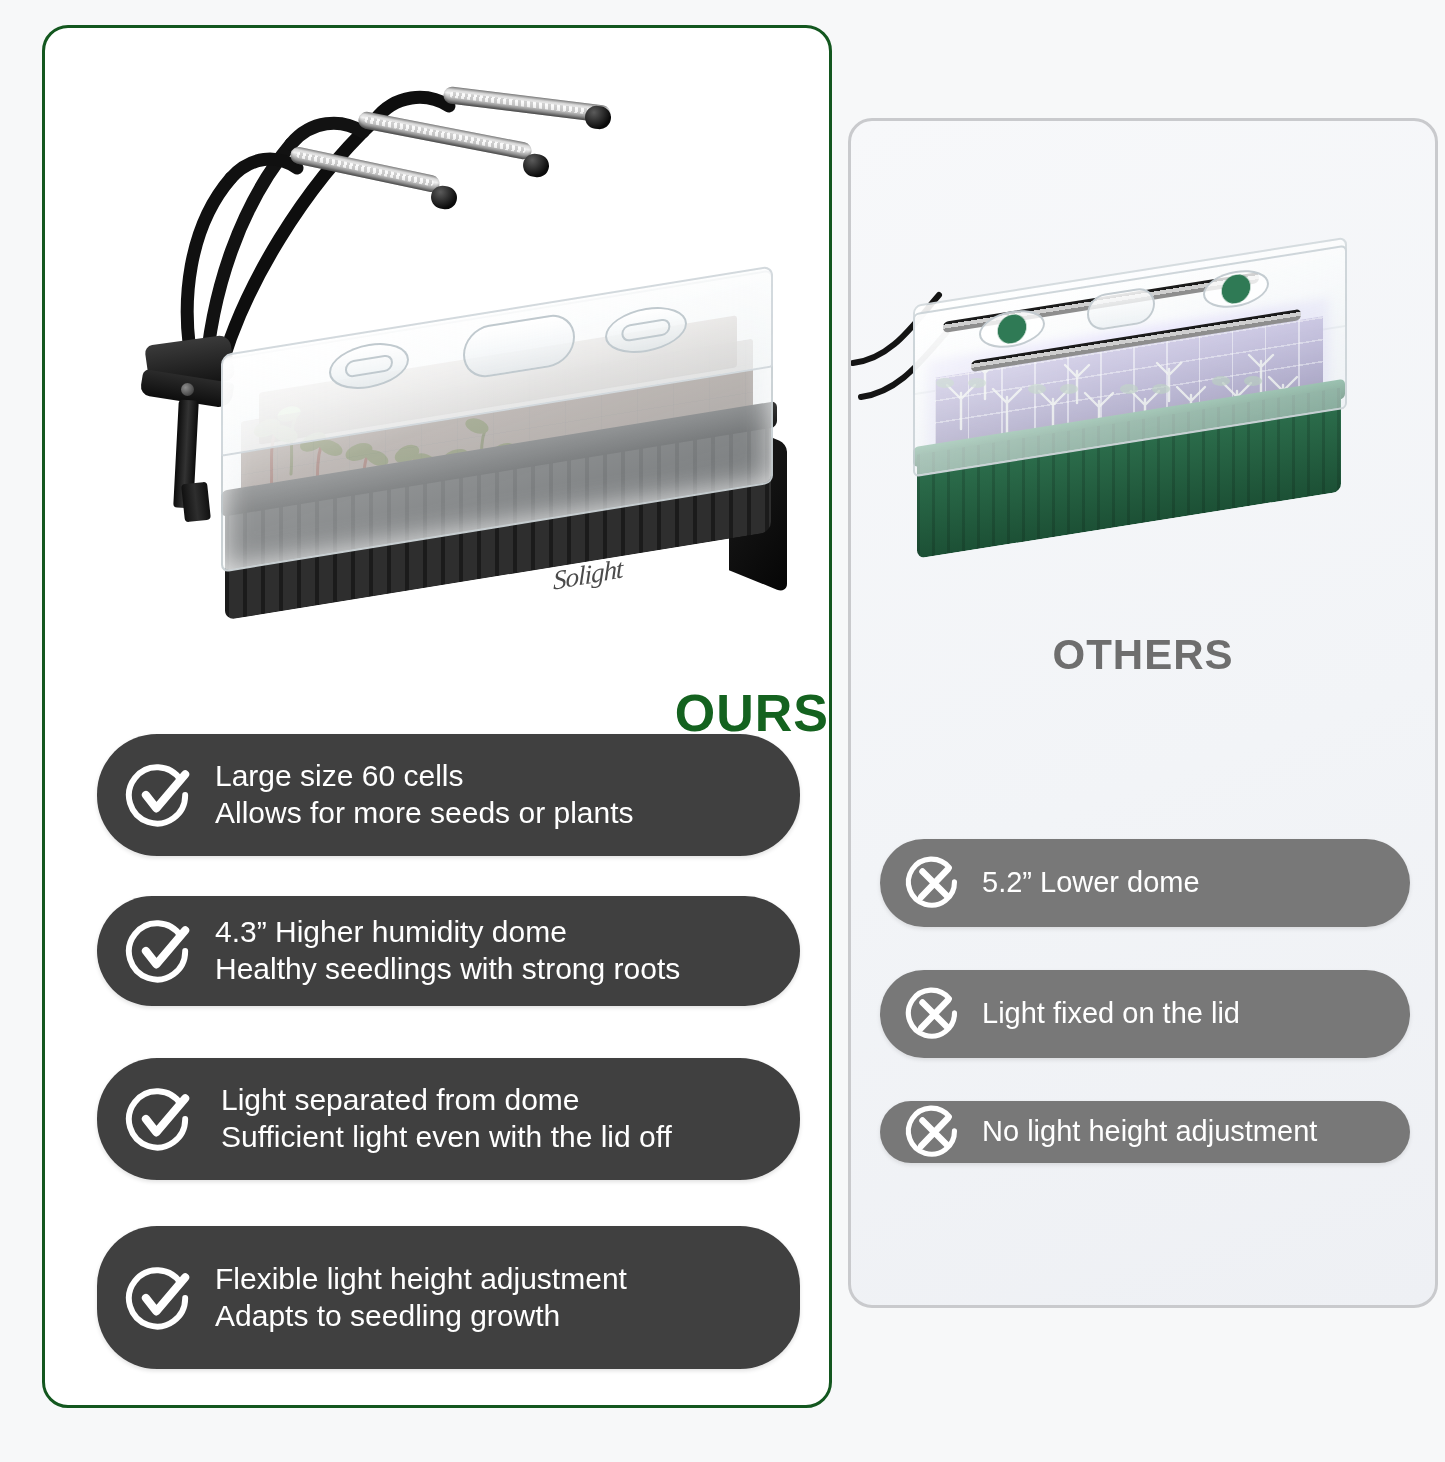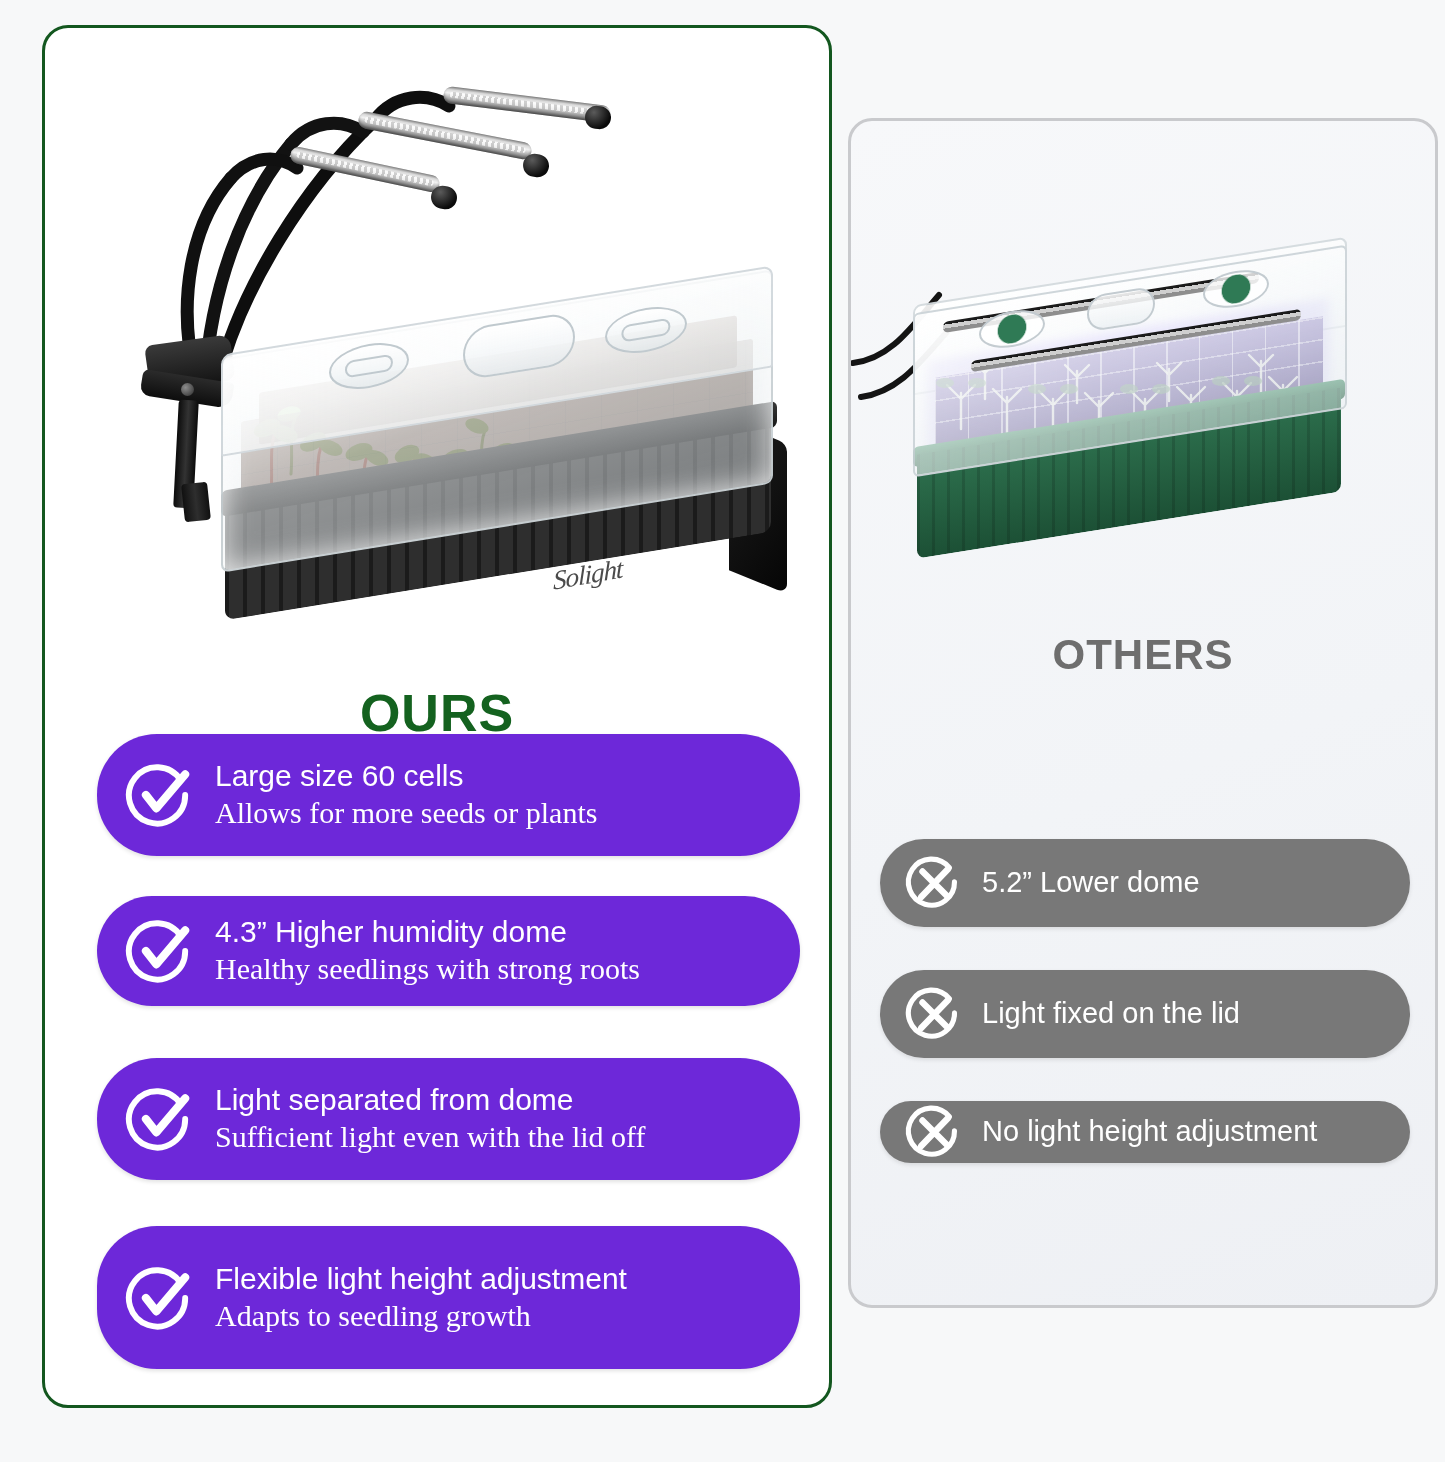--- a/index.html
+++ b/index.html
@@ -24,49 +24,49 @@
     background:linear-gradient(160deg,#f7f8fa 0%,#f2f4f7 55%,#eef0f4 100%);
     border:3px solid #c9cacd;border-radius:24px;
     box-sizing:border-box;overflow:hidden;
   }
 
   
   .heading{
     position:absolute;width:100%;text-align:center;
     font-weight:bold;letter-spacing:1px;
   }
-  #ours-heading{top:655px;left:0;font-size:52px;color:#14621f;}
+  #ours-heading{top:655px;left:0;font-size:52px;color:#14621f;text-align:right;}
   #others-heading{top:631px;left:848px;width:590px;font-size:42px;color:#6e6e6e;}
 
   
   .pill{
     position:absolute;display:flex;align-items:center;
     box-sizing:border-box;
   }
   .pill-green{
-    background:#6d28d9;border-radius:60px;
+    background:#404040;border-radius:60px;
     left:97px;width:703px;padding:0 20px 0 26px;
     box-shadow:0 2px 4px rgba(0,0,0,.12);
   }
   .pill-gray{
     background:#787878;border-radius:46px;
     left:880px;width:530px;padding:0 18px 0 22px;
     box-shadow:0 2px 4px rgba(0,0,0,.10);
   }
   .pill-text{color:#ffffff;line-height:1.22;}
   .pill-green .pill-text{font-size:30px;margin-left:18px;}
   .pill-gray  .pill-text{font-size:29px;margin-left:16px;}
-  .pill-text .l2{display:block;font-family:Liberation Serif, serif;}
+  .pill-text .l2{display:block;}
 
   .ic{flex:0 0 auto;display:block;}
 
   
   #pill-o-1{top:734px;height:122px;}
   #pill-o-2{top:896px;height:110px;}
-  #pill-o-3{top:1058px;height:122px;}
+  #pill-o-3{top:1058px;height:122px;gap:6px;}
   #pill-o-4{top:1226px;height:143px;}
 
   #pill-x-1{top:708px;height:88px;}
   #pill-x-2{top:839px;height:88px;}
   #pill-x-3{top:970px;height:88px;}
   #pill-x-4{top:1101px;height:62px;}
 
   
   #ours-photo{position:absolute;left:0;top:0;width:784px;height:630px;overflow:hidden;}
 

